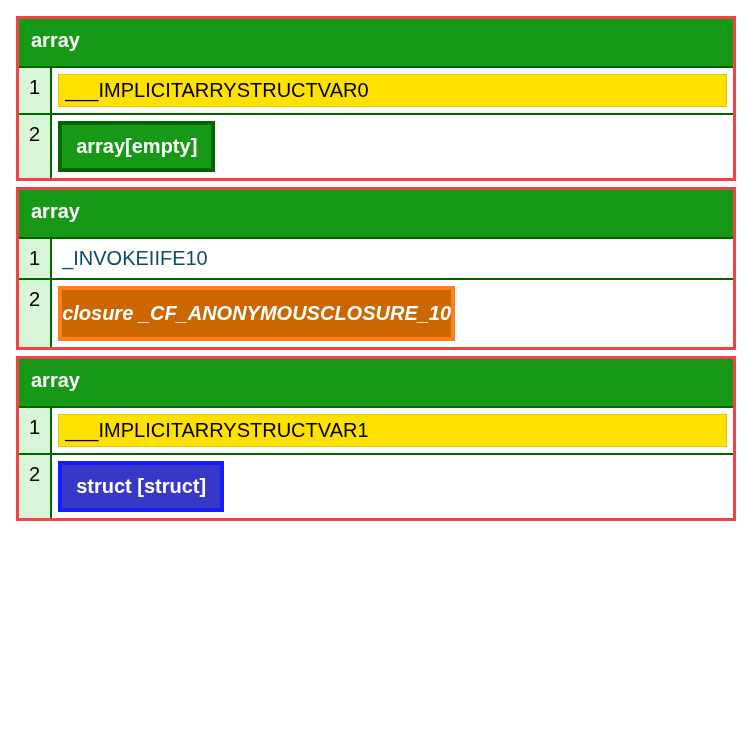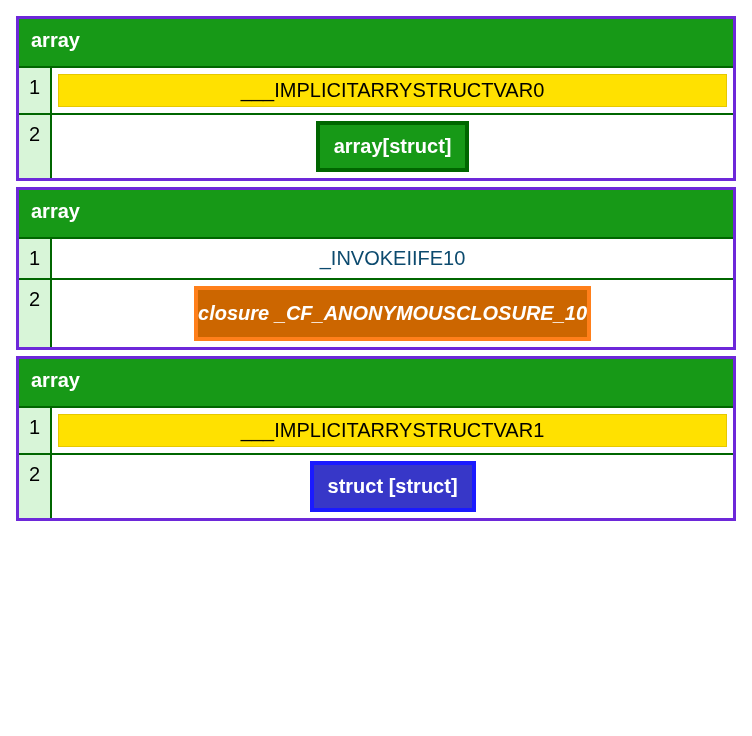--- a/index.html
+++ b/index.html
@@ -4,21 +4,21 @@
 <style>
   body {
     margin: 0;
     padding: 16px;
     font-family: Verdana, Arial, sans-serif;
     font-size: 18px;
     background: #fff;
   }
   .dump-table {
     border-collapse: collapse;
-    border: 3px solid #6d28d9;
+    border: 3px solid #ef4444;
     background: #fff;
   }
   .dump-header {
     background: #179917;
     color: #fff;
     font-weight: bold;
     padding: 10px 12px 14px 12px;
     text-align: left;
     font-size: 20px;
   }
@@ -31,21 +31,20 @@
     font-size: 20px;
     color: #000;
     width: 1%;
     white-space: nowrap;
   }
   .dump-cell {
     border: 2px solid #006600;
     padding: 6px;
     vertical-align: top;
     background: #fff;
-    text-align: center;
   }
   .var-yellow {
     background: #ffe100;
     padding: 4px 6px;
     border: 1px solid #e6c800;
     color: #000;
     font-size: 20px;
   }
   .var-plain {
     padding: 2px 4px;
@@ -93,21 +92,21 @@
   </tr>
   <tr>
     <td class="dump-index">1</td>
     <td class="dump-cell">
       <div class="var-yellow">___IMPLICITARRYSTRUCTVAR0</div>
     </td>
   </tr>
   <tr>
     <td class="dump-index">2</td>
     <td class="dump-cell">
-      <div class="nested-green">array[struct]</div>
+      <div class="nested-green">array[empty]</div>
     </td>
   </tr>
 </tbody>
     </table>
 </div>
 
 <div class="block">
 <table class="dump-table">
   <tbody>
         <tr>

